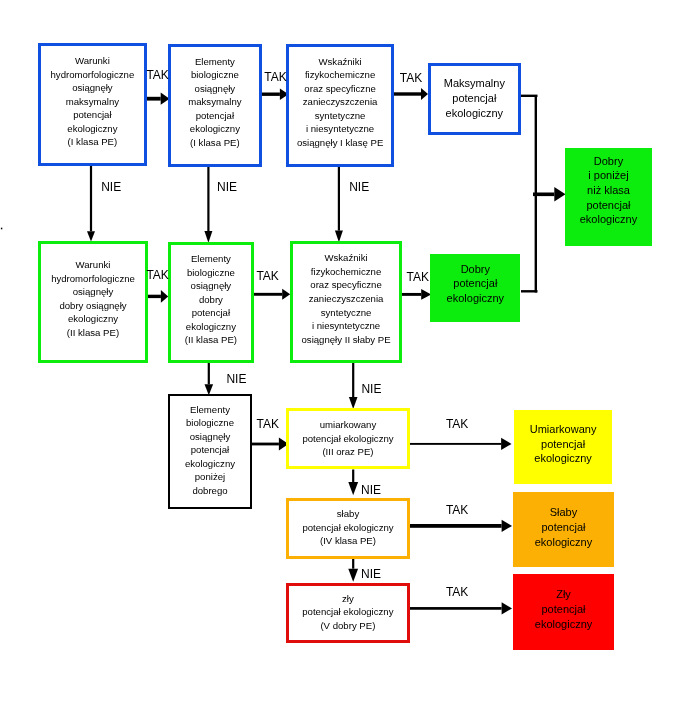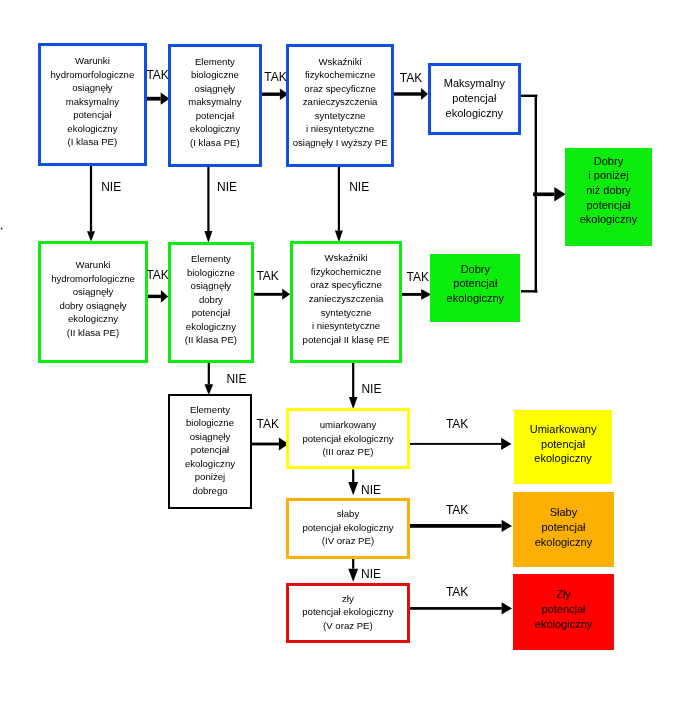--- a/index.html
+++ b/index.html
@@ -92,21 +92,21 @@
       </div>
     </div>
     <div class="node" style="left: 286.1px; top: 43.5px; width: 108px; height: 123.3px; background: rgb(255, 255, 255); border: 3px solid rgb(15, 80, 224);">
       <div class="txt">
         <div>Wskaźniki</div>
         <div>fizykochemiczne</div>
         <div>oraz specyficzne</div>
         <div>zanieczyszczenia</div>
         <div>syntetyczne</div>
         <div>i niesyntetyczne</div>
-        <div>osiągnęły I wyższy PE</div>
+        <div>osiągnęły I klasę PE</div>
       </div>
     </div>
     <div class="node big" style="left: 428.1px; top: 62.7px; width: 92.5px; height: 72.3px; background: rgb(255, 255, 255); border: 3px solid rgb(15, 80, 224);">
       <div class="txt" style="top: -0.6px;">
         <div>Maksymalny</div>
         <div>potencjał</div>
         <div>ekologiczny</div>
       </div>
     </div>
     <div class="node" style="left: 38.1px; top: 240.9px; width: 109.8px; height: 121.9px; background: rgb(255, 255, 255); border: 3px solid rgb(13, 237, 13);">
@@ -131,35 +131,35 @@
       </div>
     </div>
     <div class="node" style="left: 290.3px; top: 241.1px; width: 111.5px; height: 121.7px; background: rgb(255, 255, 255); border: 3px solid rgb(13, 237, 13);">
       <div class="txt">
         <div>Wskaźniki</div>
         <div>fizykochemiczne</div>
         <div>oraz specyficzne</div>
         <div>zanieczyszczenia</div>
         <div>syntetyczne</div>
         <div>i niesyntetyczne</div>
-        <div>potencjał II klasę PE</div>
+        <div>osiągnęły II słaby PE</div>
       </div>
     </div>
     <div class="node big" style="left: 430.2px; top: 253.8px; width: 90.3px; height: 68.1px; background: rgb(13, 237, 13);">
       <div class="txt" style="top: -4.2px;">
         <div>Dobry</div>
         <div>potencjał</div>
         <div>ekologiczny</div>
       </div>
     </div>
     <div class="node big" style="left: 565.2px; top: 147.8px; width: 86.6px; height: 98px; background: rgb(13, 237, 13);">
       <div class="txt" style="top: -6.4px;">
         <div>Dobry</div>
         <div>i poniżej</div>
-        <div>niż dobry</div>
+        <div>niż klasa</div>
         <div>potencjał</div>
         <div>ekologiczny</div>
       </div>
     </div>
     <div class="node" style="left: 168.1px; top: 393.9px; width: 83.8px; height: 114.8px; background: rgb(255, 255, 255); border: 2.3px solid rgb(0, 0, 0);">
       <div class="txt" style="top: -1.4px;">
         <div>Elementy</div>
         <div>biologiczne</div>
         <div>osiągnęły</div>
         <div>potencjał</div>
@@ -179,35 +179,35 @@
       <div class="txt" style="top: -2.8px;">
         <div>Umiarkowany</div>
         <div>potencjał</div>
         <div>ekologiczny</div>
       </div>
     </div>
     <div class="node" style="left: 286.2px; top: 497.9px; width: 123.6px; height: 60.7px; background: rgb(255, 255, 255); border: 3.5px solid rgb(251, 176, 3);">
       <div class="txt" style="top: -0.6px;">
         <div>słaby</div>
         <div>potencjał ekologiczny</div>
-        <div>(IV oraz PE)</div>
+        <div>(IV klasa PE)</div>
       </div>
     </div>
     <div class="node big" style="left: 513px; top: 491.9px; width: 100.9px; height: 75.5px; background: rgb(251, 176, 3);">
       <div class="txt" style="top: -2.1px;">
         <div>Słaby</div>
         <div>potencjał</div>
         <div>ekologiczny</div>
       </div>
     </div>
     <div class="node" style="left: 286.1px; top: 582.9px; width: 123.6px; height: 59.8px; background: rgb(255, 255, 255); border: 3.5px solid rgb(224, 13, 13);">
       <div class="txt" style="top: -0.8px;">
         <div>zły</div>
         <div>potencjał ekologiczny</div>
-        <div>(V oraz PE)</div>
+        <div>(V dobry PE)</div>
       </div>
     </div>
     <div class="node big" style="left: 513.2px; top: 574.1px; width: 100.7px; height: 75.8px; background: rgb(255, 0, 0);">
       <div class="txt" style="top: -2.8px;">
         <div>Zły</div>
         <div>potencjał</div>
         <div>ekologiczny</div>
       </div>
     </div>
     <div class="lbl" style="left: 146.4px; top: 69.6px;">TAK</div>

